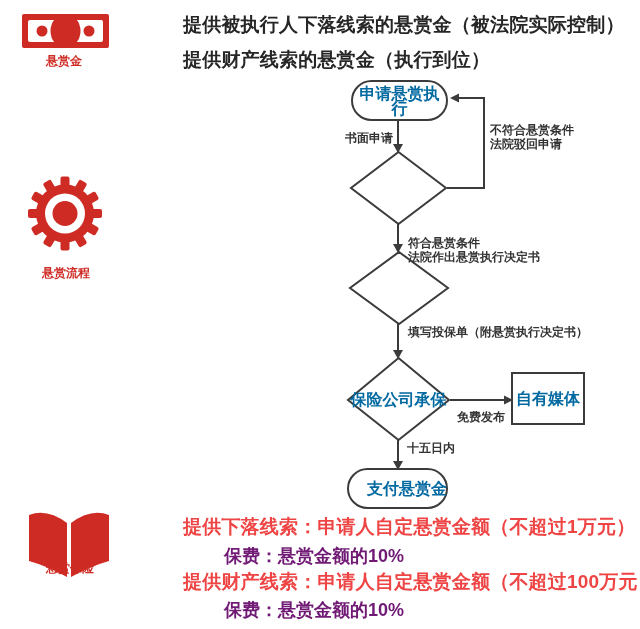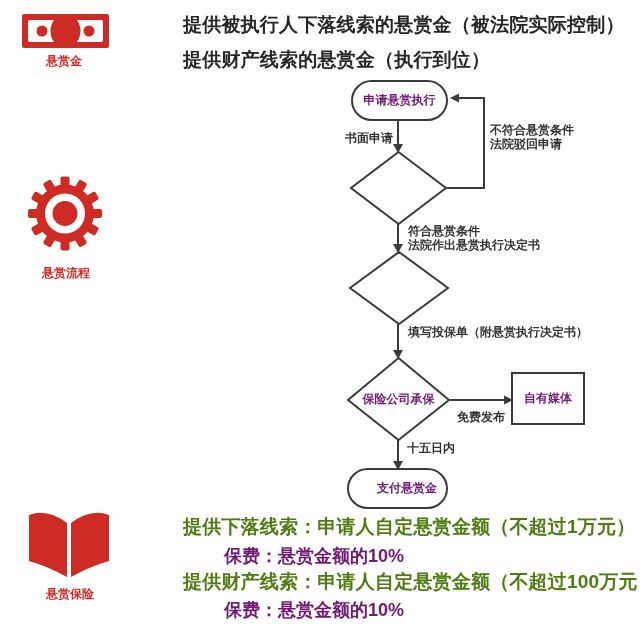--- a/index.html
+++ b/index.html
@@ -4,25 +4,25 @@
 <style>
   html,body{margin:0;padding:0;background:#fff;}
   .canvas{
     position:relative;width:640px;height:629px;background:#ffffff;overflow:hidden;
     font-family:"Liberation Sans","DejaVu Sans",sans-serif;font-weight:bold;
   }
   .abs{position:absolute;}
   svg.layer{position:absolute;left:0;top:0;}
   .lbl{position:absolute;white-space:nowrap;color:#262626;}
   .hdr{font-size:19px;letter-spacing:.2px;color:#262626;}
-  .ftr{font-size:19px;letter-spacing:.2px;color:#4d7c0f;}
+  .ftr{font-size:19px;letter-spacing:.2px;color:#ef4444;}
   .ftr-red{font-size:18px;color:#701a75;}
   .flow{font-size:12px;line-height:14px;color:#333;}
   .node-lbl{position:absolute;display:flex;align-items:center;justify-content:center;
-    text-align:center;color:#701a75;font-size:12px;line-height:15px;}
+    text-align:center;color:#0369a1;font-size:16px;line-height:15px;}
   .side-lbl{position:absolute;color:#CE2B24;font-size:12px;text-align:center;white-space:nowrap;}
 </style>
 </head>
 <body>
 
 <div class="canvas">
 
   <svg class="abs" style="left:22px;top:14px;" width="87" height="34" viewBox="0 0 87 34">
     <rect x="0" y="0" width="87" height="34" rx="2" fill="#CE2B24"></rect>
     <rect x="6" y="6" width="75" height="22" rx="2" fill="#ffffff"></rect>
@@ -50,21 +50,21 @@
     </g>
     <circle cx="37" cy="37" r="20" fill="#ffffff"></circle>
     <circle cx="37" cy="37" r="12.5" fill="#CE2B24"></circle>
   </svg>
   <div class="side-lbl" style="left:26px;top:265px;width:80px;">悬赏流程</div>
 
   <svg class="abs" style="left:28px;top:510px;" width="82" height="68" viewBox="0 0 82 68">
     <path d="M1,5 Q19,-2 39,13 L39,67 Q19,56 1,51 Z" fill="#CE2B24"></path>
     <path d="M81,5 Q63,-2 43,13 L43,67 Q63,56 81,51 Z" fill="#CE2B24"></path>
   </svg>
-  <div class="side-lbl" style="left:29px;top:586px;width:82px;">悬赏保险</div>
+  <div class="side-lbl" style="left:29px;top:560px;width:82px;">悬赏保险</div>
 
   <div class="lbl hdr" style="left:183px;top:12px;">提供被执行人下落线索的悬赏金（被法院实际控制）</div>
   <div class="lbl hdr" style="left:183px;top:47px;">提供财产线索的悬赏金（执行到位）</div>
 
   <svg class="layer" width="640" height="629" viewBox="0 0 640 629">
     <g stroke="#3B3B3B" stroke-width="2" fill="none">
 
       <line x1="398" y1="120" x2="398" y2="145"></line>
       <polyline points="447,188 484,188 484,98 459,98"></polyline>
       <line x1="398" y1="224" x2="398" y2="245"></line>
@@ -95,21 +95,21 @@
   <div class="node-lbl" style="left:352px;top:81px;width:95px;height:39px;">申请悬赏执行</div>
   <div class="node-lbl" style="left:348px;top:358px;width:101px;height:82px;">保险公司承保</div>
   <div class="node-lbl" style="left:512px;top:373px;width:72px;height:51px;">自有媒体</div>
   <div class="node-lbl" style="left:348px;top:469px;width:118px;height:39px;">支付悬赏金</div>
 
   <div class="lbl flow" style="left:341px;top:131px;width:52px;text-align:right;">书面申请</div>
   <div class="lbl flow" style="left:490px;top:123px;">
     <div>不符合悬赏条件</div>
     <div>法院驳回申请</div>
   </div>
-  <div class="lbl flow" style="left:408px;top:224px;">
+  <div class="lbl flow" style="left:408px;top:237px;font-family:Liberation Mono, monospace;">
     <div>符合悬赏条件</div>
     <div>法院作出悬赏执行决定书</div>
   </div>
   <div class="lbl flow" style="left:408px;top:325px;text-align:right;">填写投保单（附悬赏执行决定书）</div>
   <div class="lbl flow" style="left:457px;top:410px;">免费发布</div>
   <div class="lbl flow" style="left:407px;top:441px;">
     <div>十五日内</div>
   </div>
 
   <div class="lbl ftr" style="left:183px;top:514px;">提供下落线索：申请人自定悬赏金额（不超过1万元）</div>

